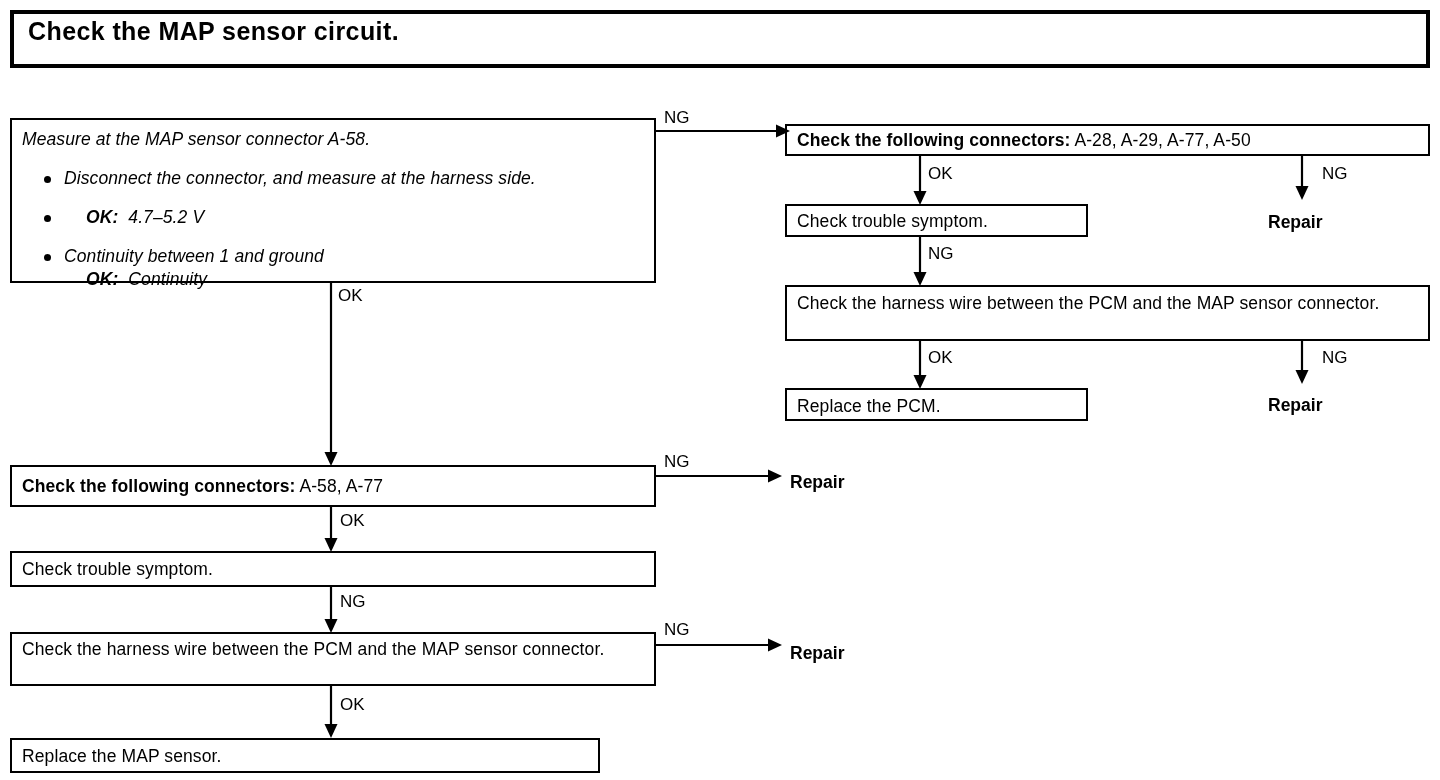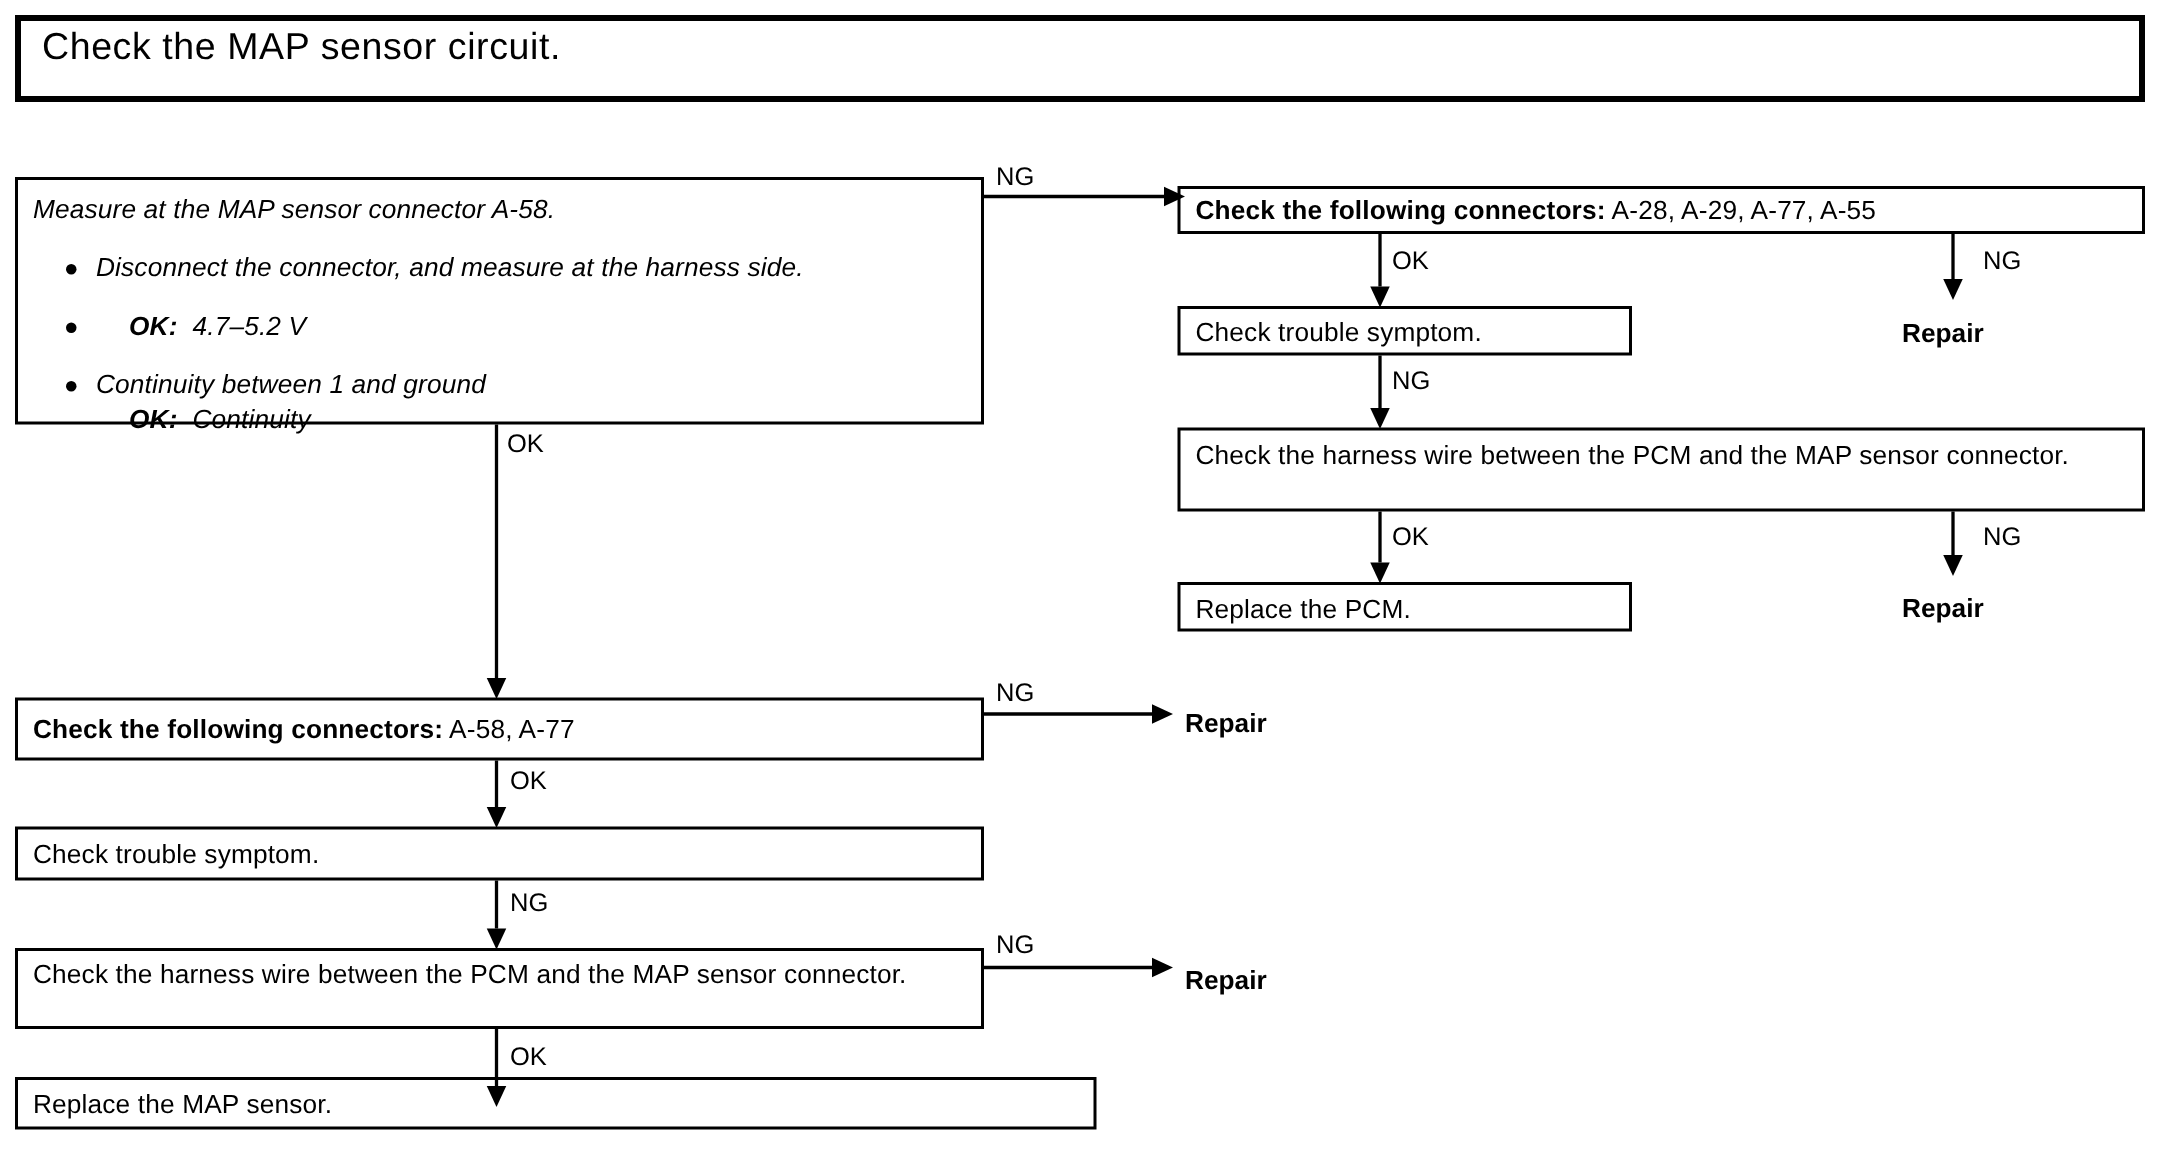--- a/index.html
+++ b/index.html
@@ -19,21 +19,21 @@
     border:2px solid #000;
     background:#fff;
     padding:4px 8px 4px 10px;
     font-size:17.5px;
     line-height:23px;
     letter-spacing:0.1px;
   }
   .node.title{
     border-width:4px;
     padding:6px 10px 6px 14px;
-    font-weight:normal;
+    font-weight:bold;
     font-size:25px;
     letter-spacing:0.4px;
   }
   .node .lead{font-weight:bold;}
 
   .bullets{list-style:none;margin:0;padding:0;}
   .bullets li{
     position:relative;
     padding-left:26px;
     margin:16px;
@@ -93,21 +93,21 @@
         <span>Continuity between 1 and ground</span>
         <span class="sub">
           <span class="okw">OK:</span>
           &nbsp;<span>Continuity</span>
         </span>
       </li>
     </ul>
   </div>
 
   <div class="node" style="left:785px;top:124px;width:645px;height:32px;padding-top:3px;">
-    <span class="lead">Check the following connectors:</span><span> A-28, A-29, A-77, A-55</span>
+    <span class="lead">Check the following connectors:</span><span> A-28, A-29, A-77, A-50</span>
   </div>
 
   <div class="node" style="left:785px;top:204px;width:303px;height:33px;padding-top:4px;">
     <span>Check trouble symptom.</span>
   </div>
 
   <div class="node" style="left:785px;top:285px;width:645px;height:56px;padding-top:5px;">
     <span>Check the harness wire between the PCM and the MAP sensor connector.</span>
   </div>
 
@@ -120,21 +120,21 @@
   </div>
 
   <div class="node" style="left:10px;top:551px;width:646px;height:36px;padding-top:5px;">
     <span>Check trouble symptom.</span>
   </div>
 
   <div class="node" style="left:10px;top:632px;width:646px;height:54px;padding-top:4px;">
     <span>Check the harness wire between the PCM and the MAP sensor connector.</span>
   </div>
 
-  <div class="node" style="left:10px;top:718px;width:721px;height:35px;padding-top:5px;">
+  <div class="node" style="left:10px;top:738px;width:590px;height:35px;padding-top:5px;">
     <span>Replace the MAP sensor.</span>
   </div>
 
   <div class="plain" style="left:1268px;top:212px;">Repair</div>
   <div class="plain" style="left:1268px;top:395px;">Repair</div>
   <div class="plain" style="left:790px;top:472px;">Repair</div>
   <div class="plain" style="left:790px;top:643px;">Repair</div>
 
   <div class="edge-label" style="left:664px;top:108px;">NG</div>
   <div class="edge-label" style="left:338px;top:286px;">OK</div>

